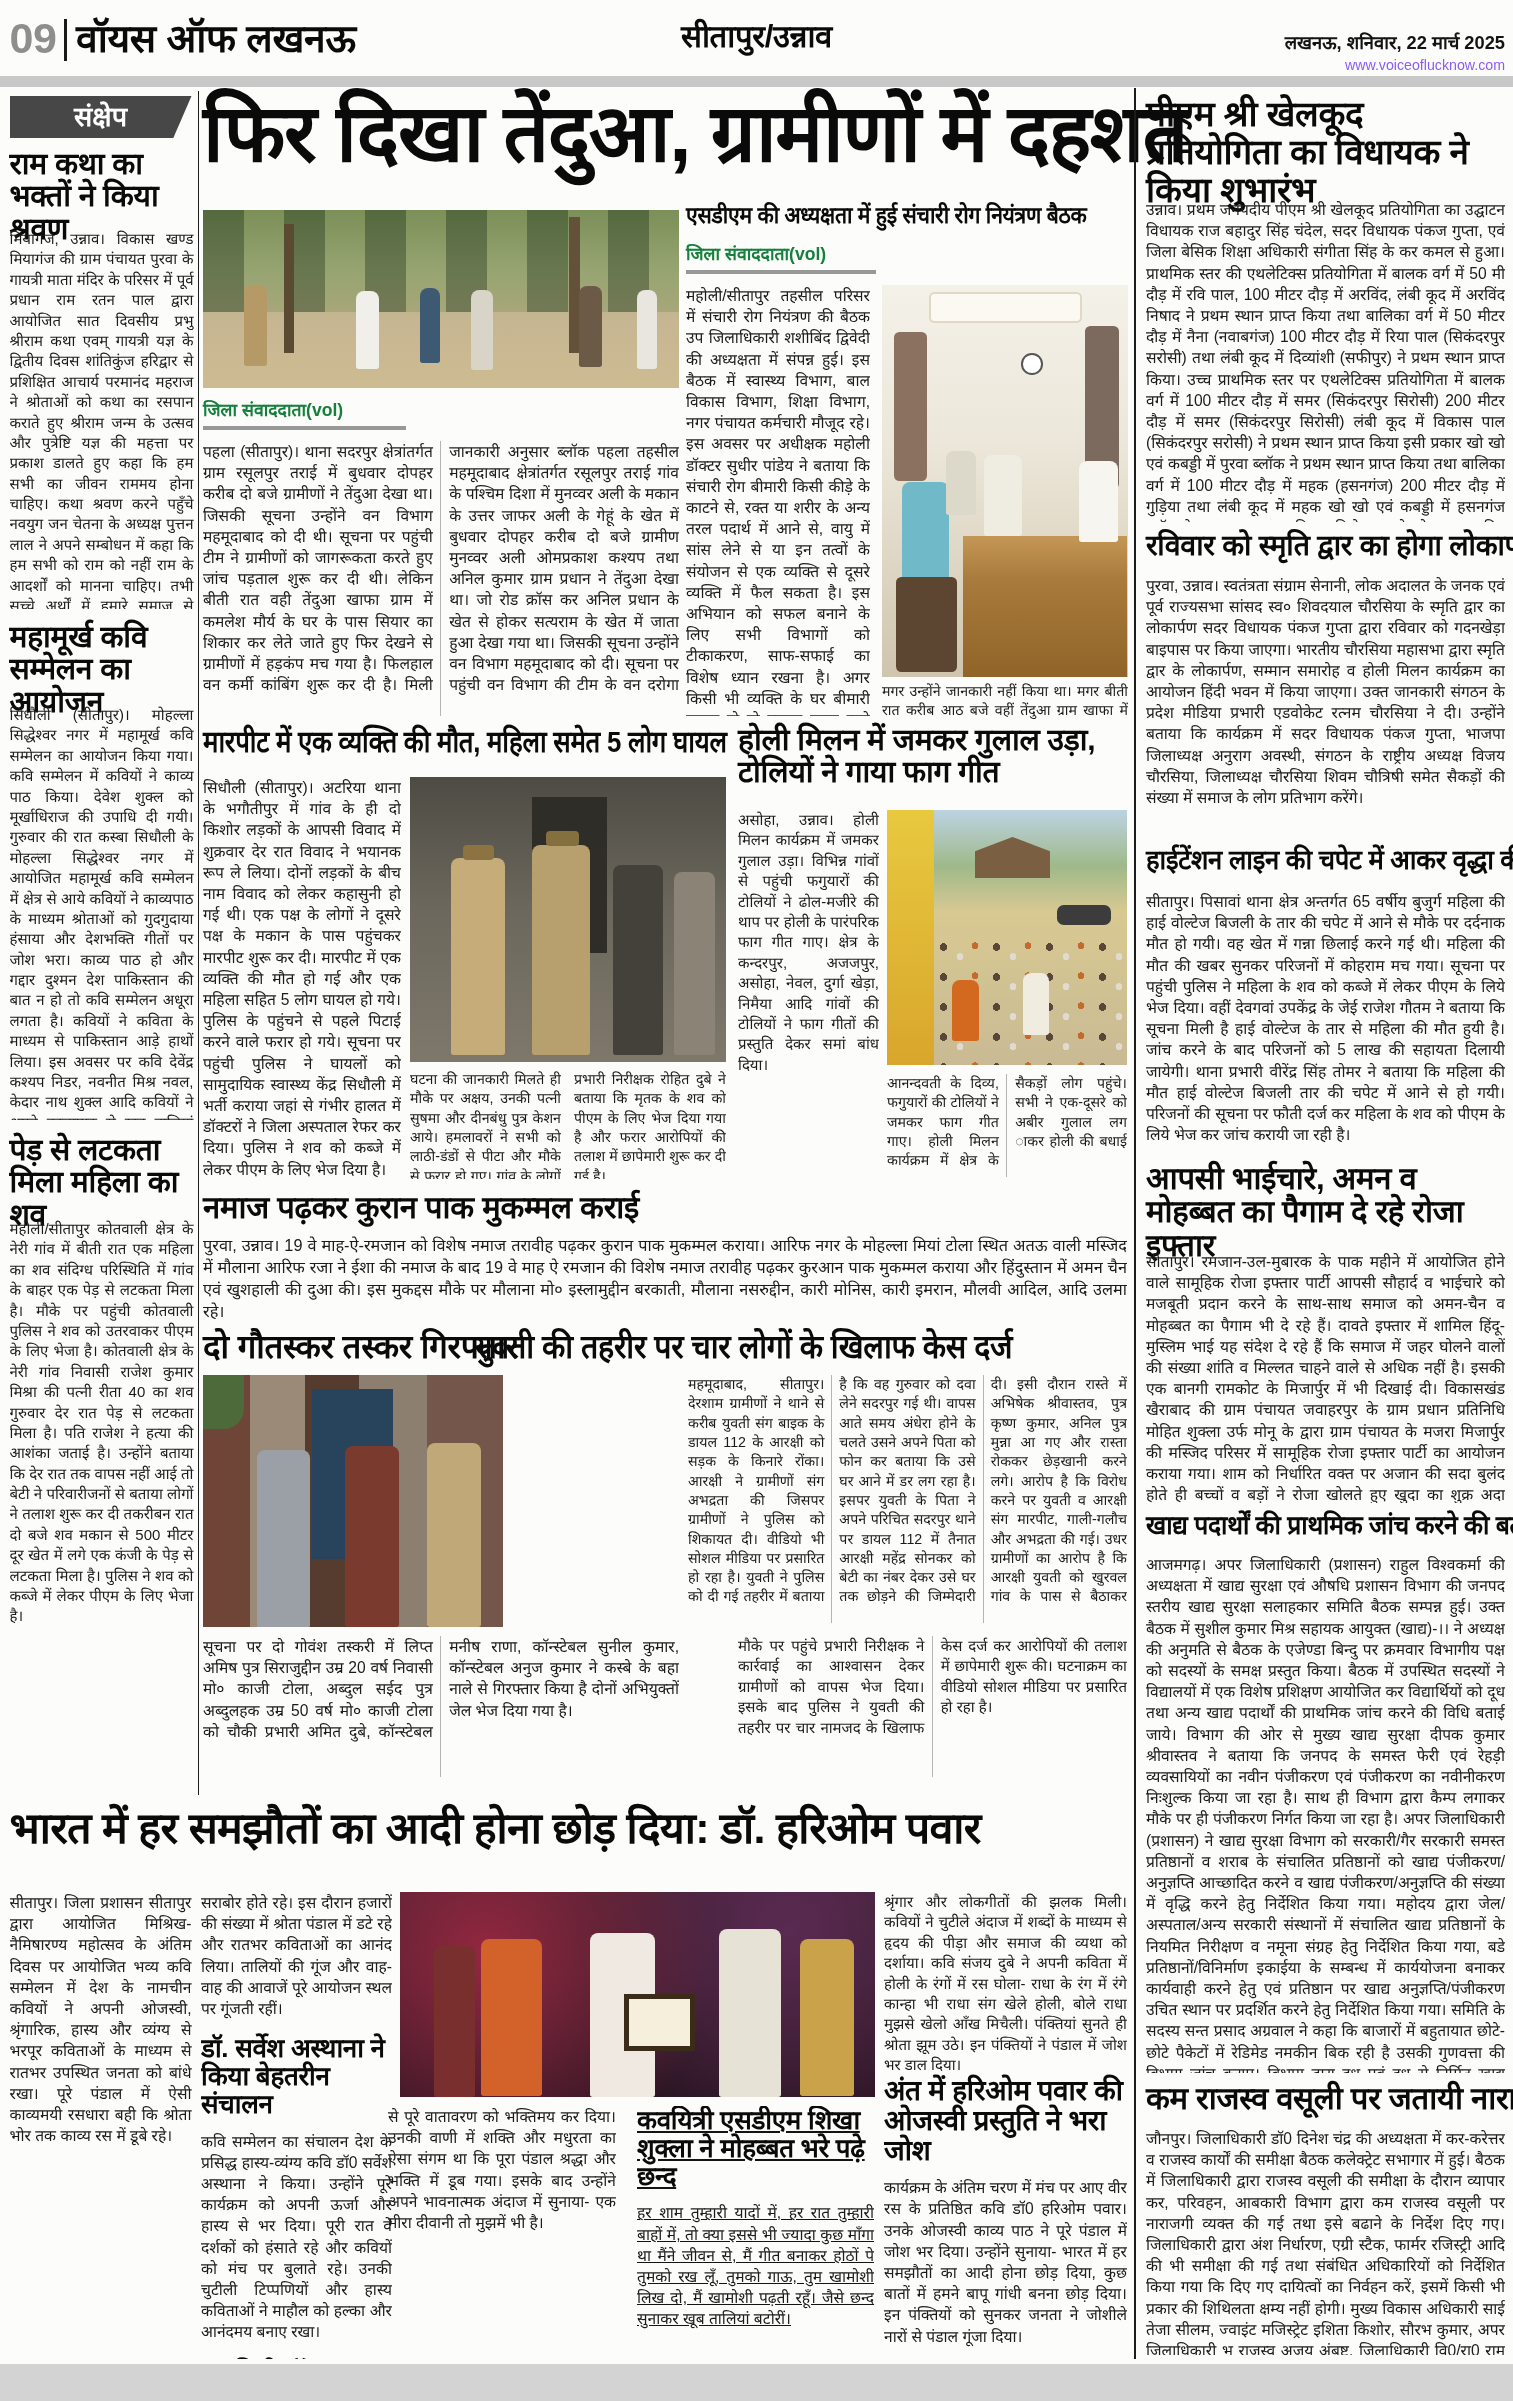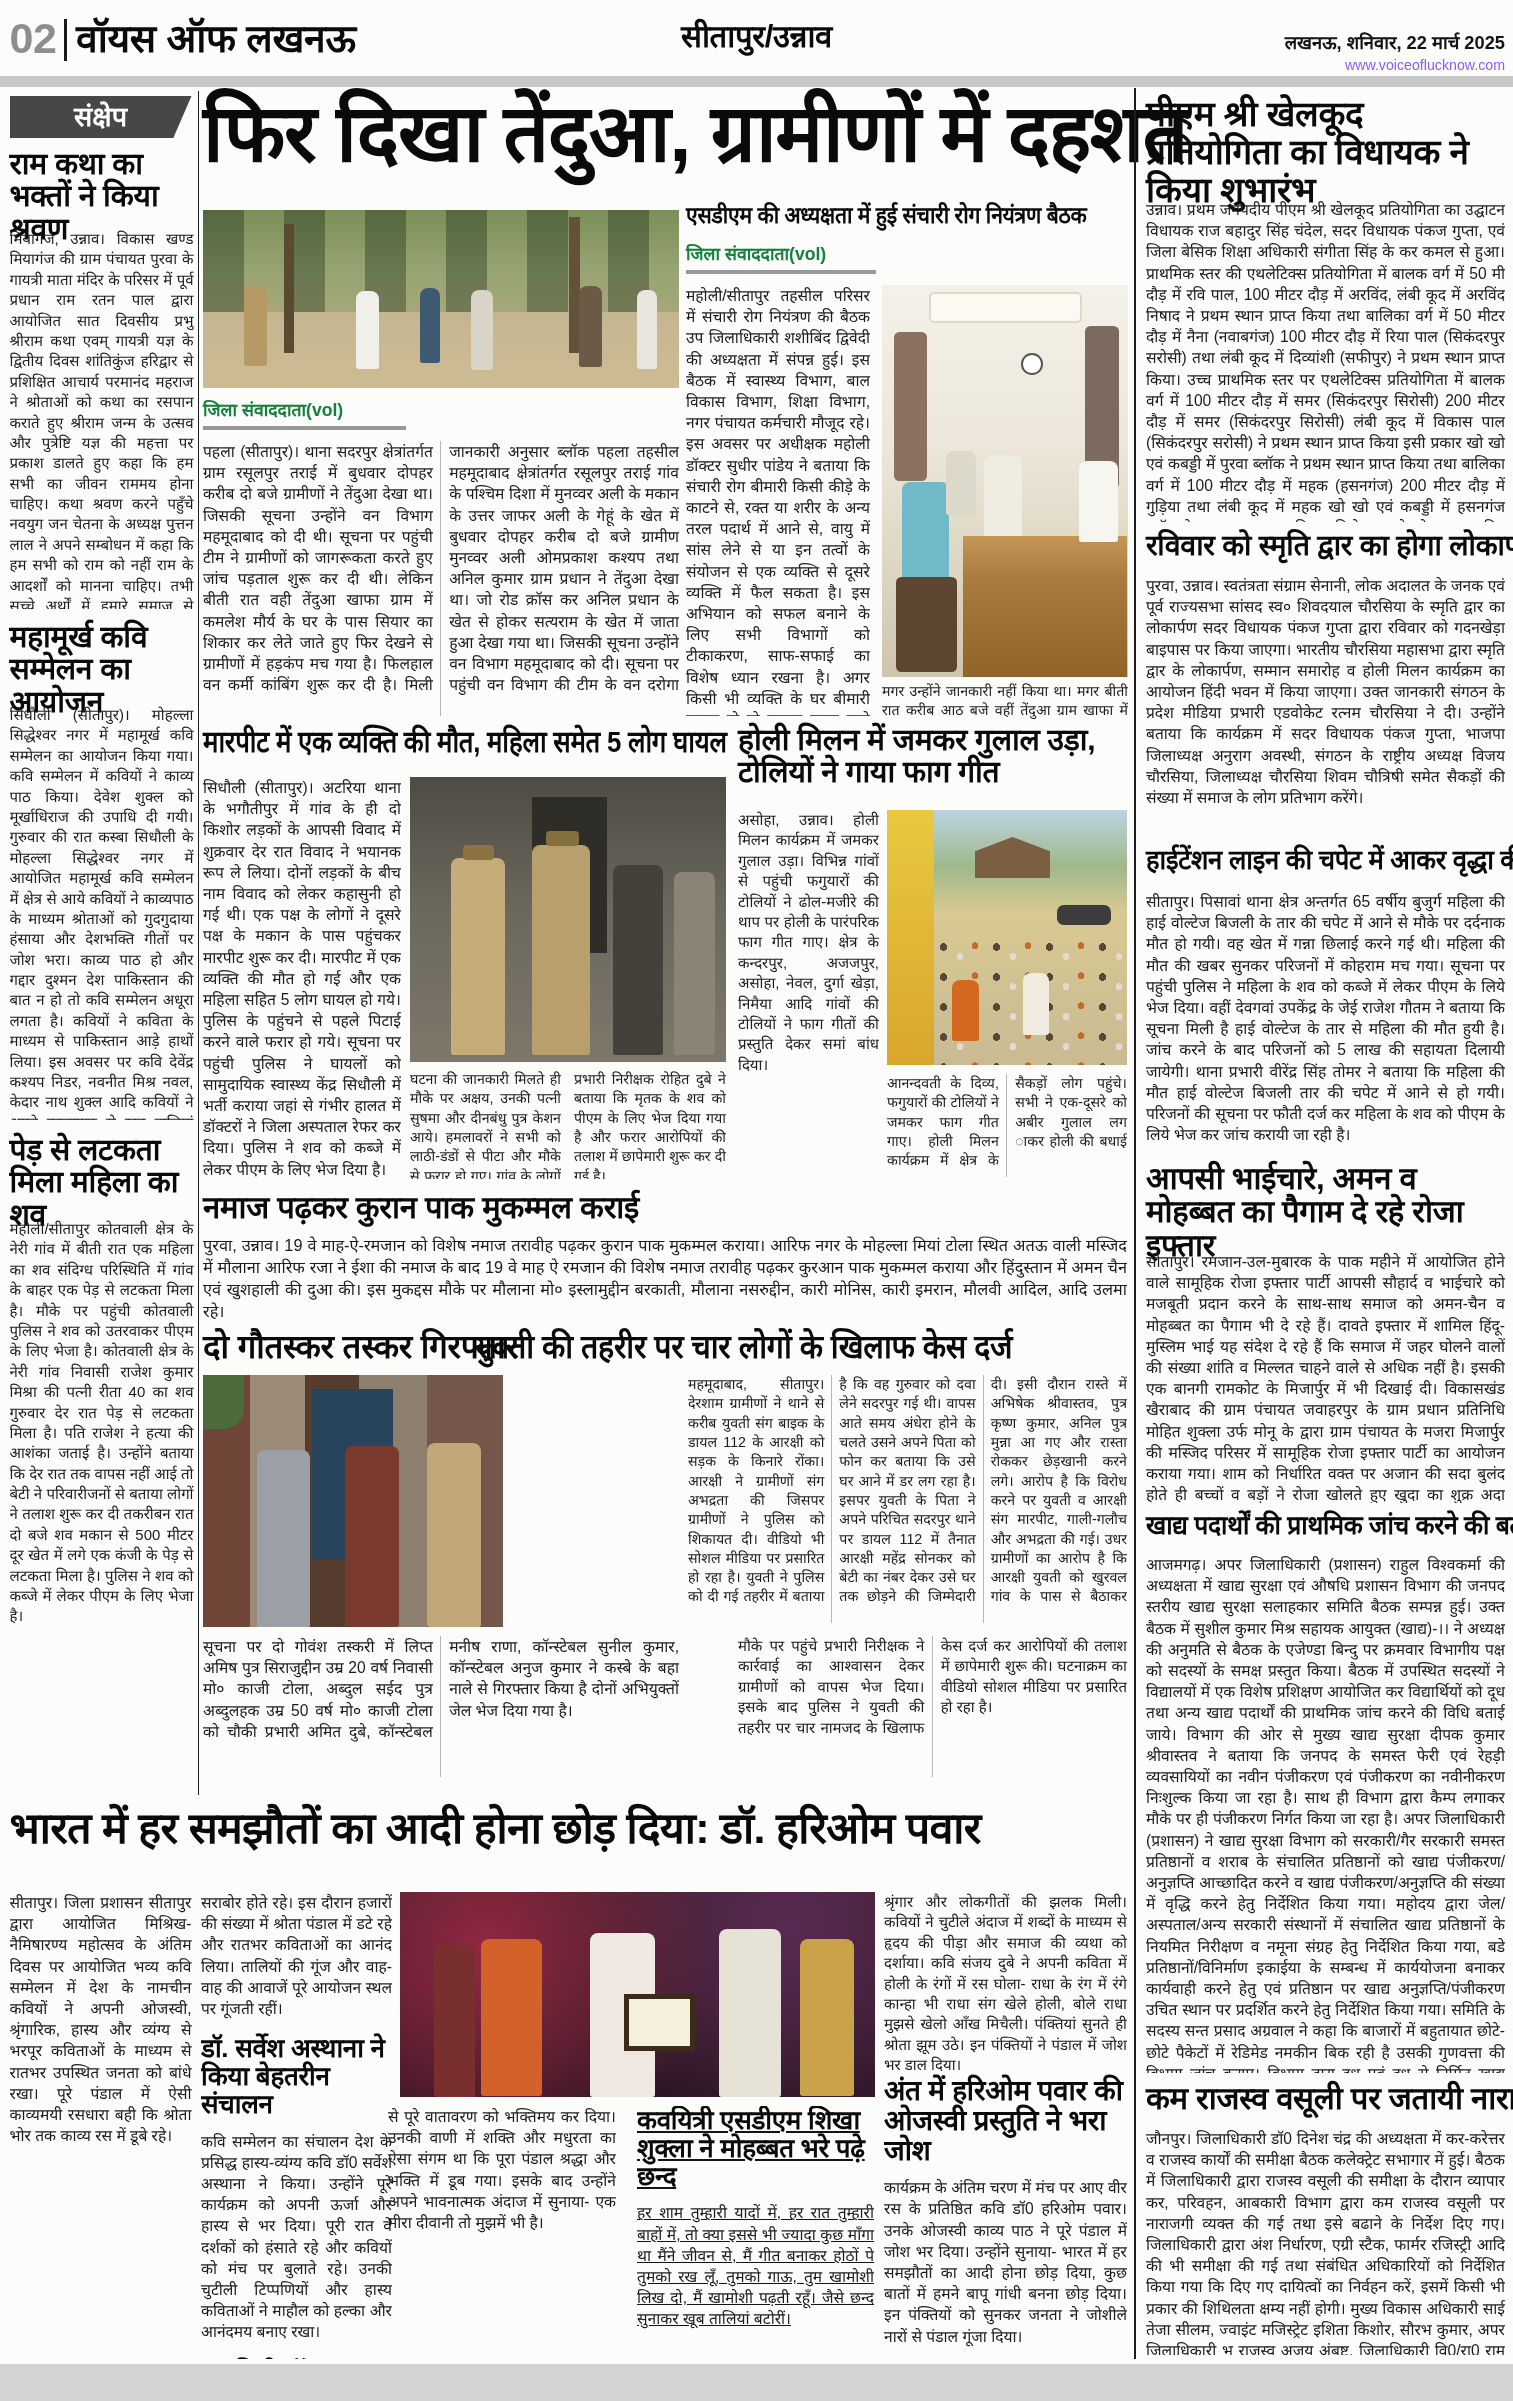--- a/index.html
+++ b/index.html
@@ -18,21 +18,21 @@
   .fig{position:absolute;border-radius:8.1px 8.1px 2.7px 2.7px;}
   .brief-box{background:#474747;color:#fff;font-weight:bold;text-align:center;clip-path:polygon(0 0,100% 0,90% 100%,0 100%);}
   .nowrap{white-space:nowrap;}
 </style>
 </head>
 <body>
 
 <div class="page">
 
   <div class="abs" style="left:0;top:0;width:1514px;height:76px;">
-    <div class="abs hl" style="left:9.5px;top:15px;font-size:43px;color:#8e8e8e;">02</div>
+    <div class="abs hl" style="left:9.5px;top:15px;font-size:43px;color:#8e8e8e;">09</div>
     <div class="abs" style="left:64px;top:19px;width:3.4px;height:42px;background:#1a1a1a;"></div>
     <div class="abs hl" style="left:76px;top:17.6px;width:380px;font-size:39px;">वॉयस ऑफ लखनऊ</div>
     <div class="abs hl" style="left:604px;top:20.3px;width:305px;font-size:31px;text-align:center;">सीतापुर/उन्नाव</div>
     <div class="abs" style="left:1194px;top:28.5px;width:311px;font-size:18.3px;font-weight:bold;text-align:right;">लखनऊ, शनिवार, 22 मार्च 2025</div>
     <div class="abs" style="left:1194px;top:57px;width:311px;font-size:14.2px;color:#8b5cf6;text-align:right;">www.voiceoflucknow.com</div>
   </div>
   <div class="abs band" style="left:0;top:76px;width:1514px;height:11px;"></div>
 
   <div class="abs brief-box" style="left:9.5px;top:96px;width:182px;height:42px;font-size:27px;line-height:42px;">संक्षेप</div>
 

